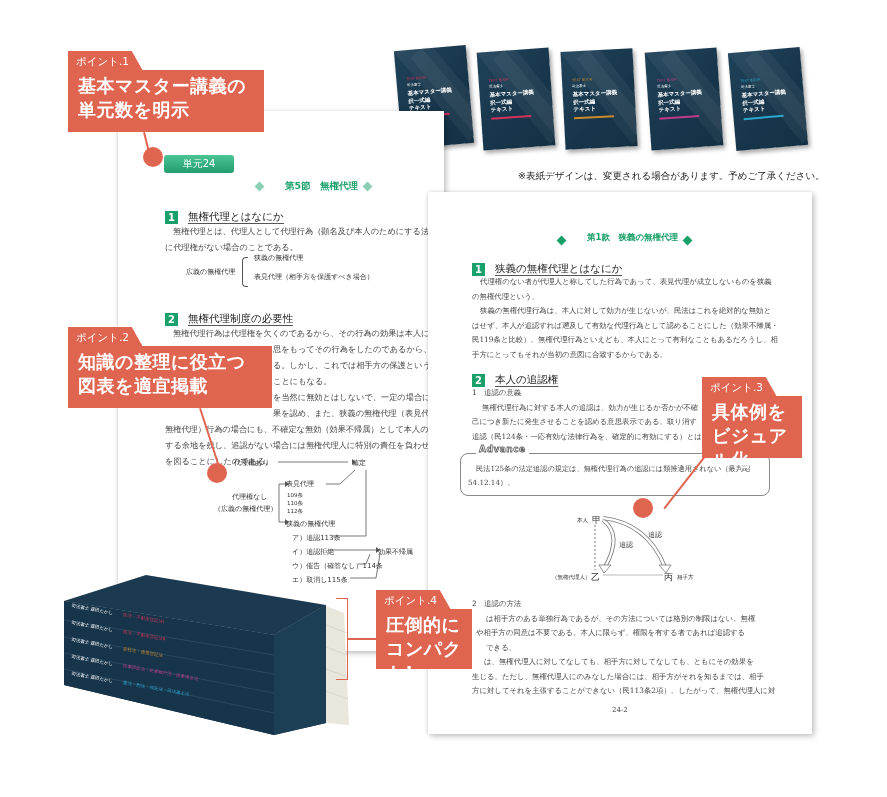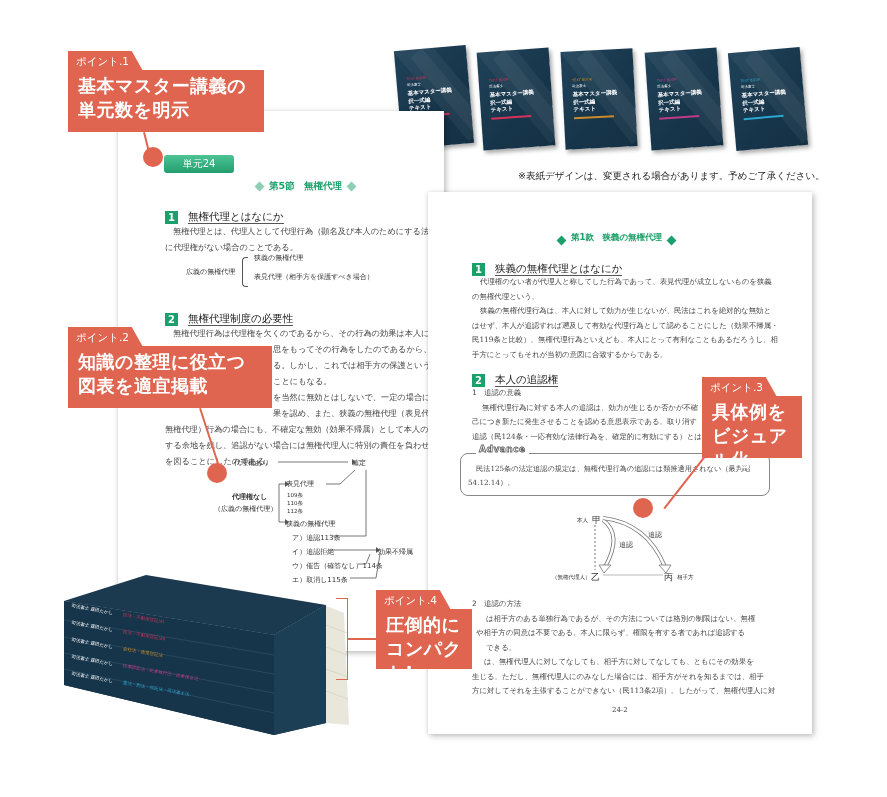--- a/index.html
+++ b/index.html
@@ -9,21 +9,21 @@
 
     
     .page { position: absolute; background: #fff; box-shadow: 2px 2px 6px rgba(0,0,0,0.25), -1px 0 3px rgba(0,0,0,0.08); }
     .page-left { left: 118px; top: 111px; width: 326px; height: 540px; }
     .page-right { left: 428px; top: 192px; width: 384px; height: 542px; }
 
     .body-text { font-family: "DejaVu Serif", serif; font-size: 8.2px; line-height: 16px; color: #444; white-space: nowrap; }
     .sec-head { font-family: "DejaVu Sans", sans-serif; font-size: 10.5px; color: #222; display: flex; align-items: center; }
     .sec-num { display: inline-block; background: #1aa06a; color: #fff; width: 13px; height: 13px; font-size: 10px; line-height: 13px; text-align: center; font-weight: bold; margin-right: 10px; }
     .sec-title { border-bottom: 1px solid #555; line-height: 13px; }
-    .green-title { font-family: "DejaVu Sans", sans-serif; font-weight: bold; color: #1aa06a; font-size: 9.5px; }
+    .green-title { font-family: "DejaVu Sans", sans-serif; font-weight: bold; color: #1aa06a; font-size: 9.5px; margin-left: 16px; }
     .diamond { display: inline-block; width: 7px; height: 7px; background: #1aa06a; transform: rotate(45deg); margin: 0 6px; }
     .diag-text { font-family: "DejaVu Sans", sans-serif; font-size: 7px; color: #333; white-space: nowrap; position: absolute; }
     .diag-small { font-size: 5.5px; }
 
     .unit-badge { position: absolute; left: 164px; top: 155px; width: 70px; height: 18px; border-radius: 3px;
       background: linear-gradient(#4cc494, #239d6f); color: #fff; font-family: "DejaVu Sans", sans-serif; font-size: 10px;
       text-align: center; line-height: 18px; }
 
     
     .callout { position: absolute; background: #e06550; color: #fff; font-family: "DejaVu Sans", sans-serif; font-weight: bold; }
@@ -151,21 +151,21 @@
   <div style="padding-left:108px">を当然に無効とはしないで、一定の場合には表見</div>
   <div style="padding-left:108px">果を認め、また、狭義の無権代理（表見代理が成</div>
   <div>無権代理）行為の場合にも、不確定な無効（効果不帰属）として本人の追認に</div>
   <div>する余地を残し、追認がない場合には無権代理人に特別の責任を負わせて、相手</div>
   <div>を図ることにしたのである。</div>
 </div>
 
 <div>
   <div class="diag-text" style="left:234px; top:458px;">代理権あり</div>
   <div class="diag-text" style="left:352px; top:458px;">確定</div>
-  <div class="diag-text" style="left:232px; top:492px;font-weight:bold;">代理権なし</div>
+  <div class="diag-text" style="left:232px; top:492px;">代理権なし</div>
   <div class="diag-text" style="left:214px; top:504px;">（広義の無権代理）</div>
   <div class="diag-text" style="left:286px; top:479px;">表見代理</div>
   <div class="diag-text diag-small" style="left:287px; top:492px;">109条</div>
   <div class="diag-text diag-small" style="left:287px; top:500px;">110条</div>
   <div class="diag-text diag-small" style="left:287px; top:508px;">112条</div>
   <div class="diag-text" style="left:286px; top:519px;">狭義の無権代理</div>
   <div class="diag-text" style="left:292px; top:533px;">ア）追認113条</div>
   <div class="diag-text" style="left:292px; top:547px;">イ）追認拒絶</div>
   <div class="diag-text" style="left:292px; top:561px;">ウ）催告（確答なし）114条</div>
   <div class="diag-text" style="left:292px; top:575px;">エ）取消し115条</div>

